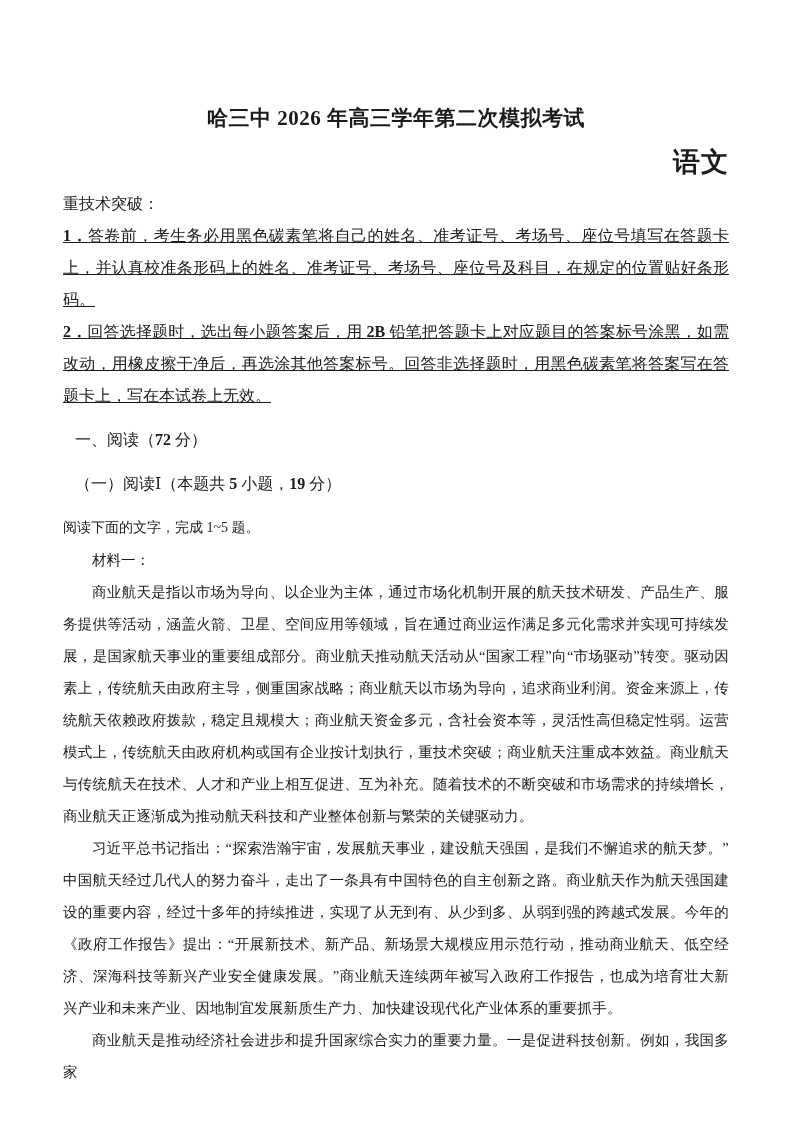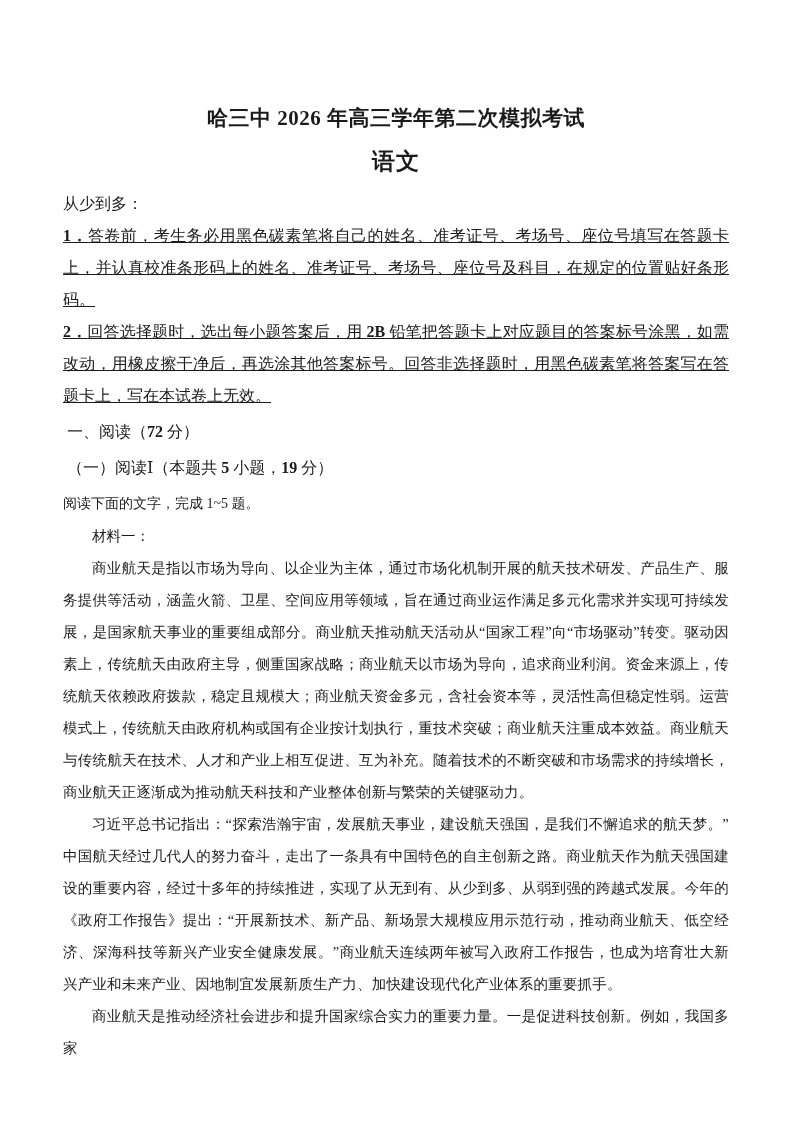--- a/index.html
+++ b/index.html
@@ -24,40 +24,40 @@
   .title {
     margin: 0;
     text-align: center;
     font-size: 21px;
     font-weight: 700;
     line-height: 32px;
     letter-spacing: 0.5px;
   }
   .subject {
     margin: 12px 0 0 0;
-    text-align: center;
-    font-size: 23px;
+    text-align: right;
+    font-size: 27px;
     font-weight: 700;
     line-height: 32px;
     letter-spacing: 1px;
   }
   .notice-heading {
     margin-top: 10px;
     font-size: 16px;
     line-height: 32px;
   }
   .notice-item {
     margin: 0;
     font-size: 16px;
     line-height: 32px;
     text-align: justify;
     text-decoration: underline;
   }
   .sec-h1, .sec-h2 {
-    margin: 4px;
+    margin: 12px;
     font-size: 16px;
     line-height: 32px;
   }
   .instruction {
     margin: 0;
     font-size: 14px;
     line-height: 32px;
   }
   .material-label {
     margin: 0;
@@ -77,21 +77,21 @@
 </style>
 </head>
 <body>
 
 <div class="page">
 
   <h1 class="title"><span>哈三中 </span><span>2026</span><span> 年高三学年第二次模拟考试</span></h1>
 
   <h2 class="subject">语文</h2>
 
-  <div class="notice-heading">从少到多：</div>
+  <div class="notice-heading">重技术突破：</div>
 
   <p class="notice-item"><span class="b">1．</span><span>答卷前，考生务必用黑色碳素笔将自己的姓名、准考证号、考场号、座位号填写在答题卡上，并认真校准条形码上的姓名、准考证号、考场号、座位号及科目，在规定的位置贴好条形码。</span></p>
 
   <p class="notice-item"><span class="b">2．</span><span>回答选择题时，选出每小题答案后，用 </span><span class="b">2B</span><span> 铅笔把答题卡上对应题目的答案标号涂黑，如需改动，用橡皮擦干净后，再选涂其他答案标号。回答非选择题时，用黑色碳素笔将答案写在答题卡上，写在本试卷上无效。</span></p>
 
 
   <p class="sec-h1"><span>一、阅读（</span><span class="b">72</span><span> 分）</span></p>
 
   <p class="sec-h2"><span>（一）阅读Ⅰ（本题共 </span><span class="b">5</span><span> 小题，</span><span class="b">19</span><span> 分）</span></p>
 

